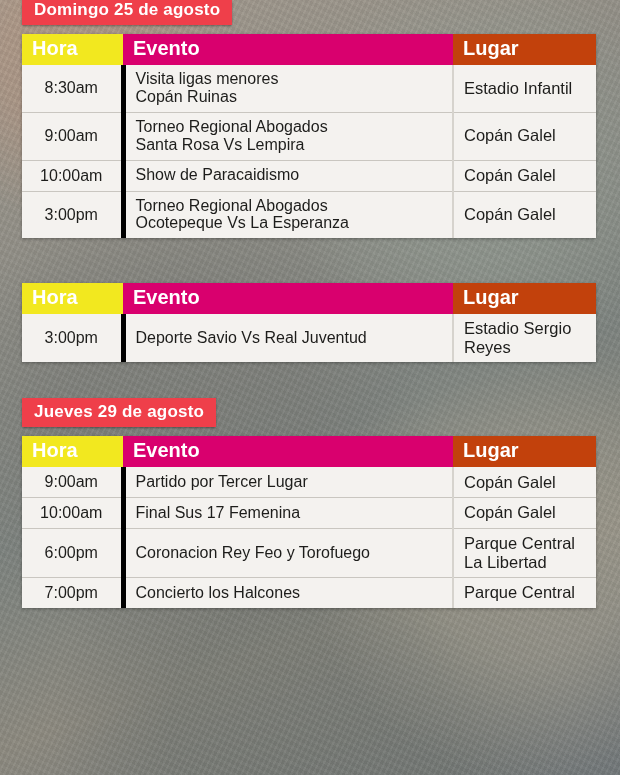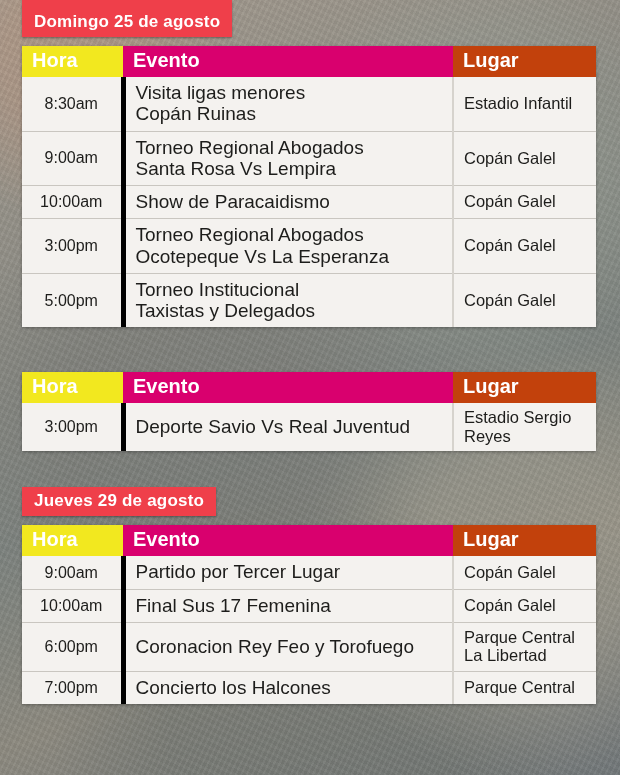--- a/index.html
+++ b/index.html
@@ -46,21 +46,21 @@
     display: inline-block;
     background: #ef3f4a;
     color: #ffffff;
     font-weight: bold;
     font-size: 17px;
     padding: 4px 12px 5px 12px;
     letter-spacing: 0.2px;
     box-shadow: 0 1px 2px rgba(0,0,0,0.35);
   }
   .day-banner.clipped-top {
-    padding-top: 12px;
+    padding-top: 0;
   }
   .banner-wrap {
     padding-left: 22px;
   }
 
   
   .sched {
     width: 574px;
     margin: 9px 17px 0 22px;
     border-collapse: collapse;
@@ -94,21 +94,21 @@
   .sched tbody tr:last-child td { border-bottom: none; }
 
   .td-hora {
     font-size: 16px;
     text-align: center;
     padding: 6px 4px;
     border-right: 5px solid #000000;
     white-space: nowrap;
   }
   .td-event {
-    font-size: 19px;
+    font-size: 16px;
     padding: 5px 15px 6px 10px;
     border-right: 2px solid #d6d3cd;
   }
   .td-lugar {
     font-size: 16.5px;
     padding: 5px 0 6px 10px;
   }
   .l2 { display: block; }
   .gap-md { height: 36px; }
 </style>
@@ -168,30 +168,20 @@
         <tr>
           <td class="td-hora">3:00pm</td>
           <td class="td-event">
             <span class="l2">Torneo Regional Abogados</span>
             <span class="l2">Ocotepeque Vs La Esperanza</span>
           </td>
           <td class="td-lugar">
             <span class="l2">Copán Galel</span>
           </td>
         </tr>
-        <tr>
-          <td class="td-hora">5:00pm</td>
-          <td class="td-event">
-            <span class="l2">Torneo Institucional</span>
-            <span class="l2">Taxistas y Delegados</span>
-          </td>
-          <td class="td-lugar">
-            <span class="l2">Copán Galel</span>
-          </td>
-        </tr>
       </tbody>
     </table>
 
     <div class="gap-md"></div>
 
 
     <table class="sched">
       <colgroup>
           <col class="c-hora">
           <col class="c-event">

